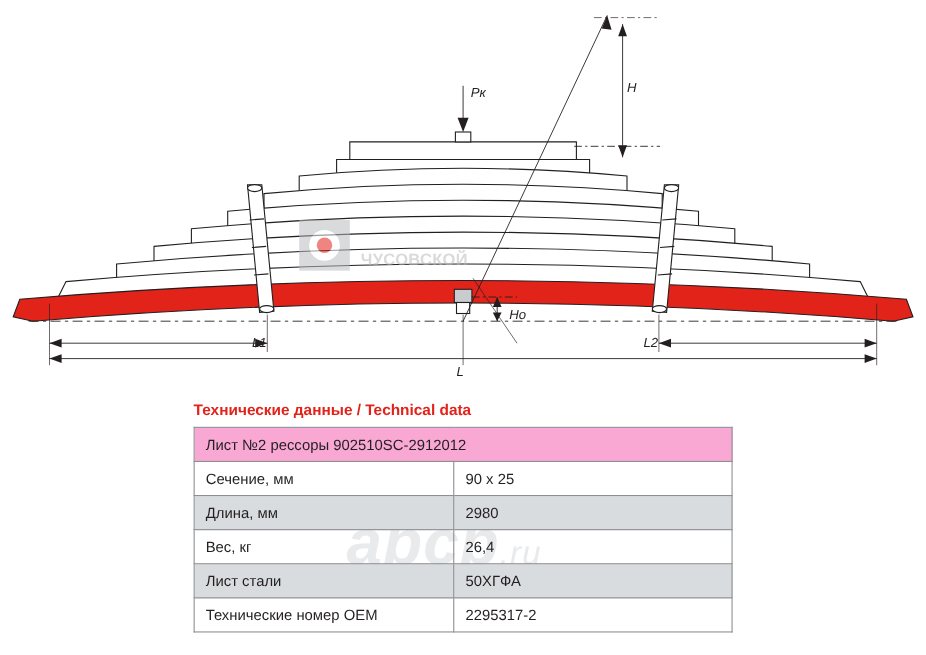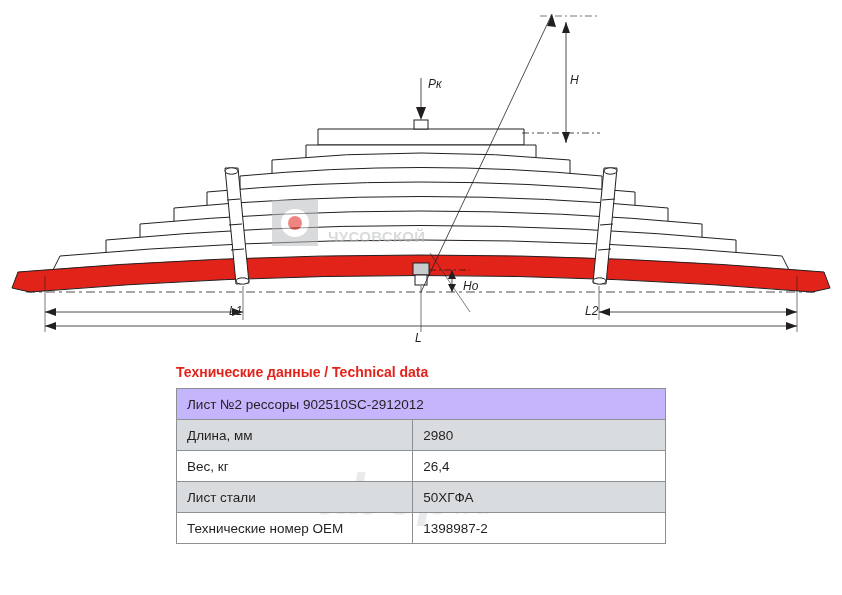--- a/index.html
+++ b/index.html
@@ -104,21 +104,21 @@
     border: 1px solid #8d9093;
     padding: 6px 10px;
     height: 18px;
   }
   table.specs tr.shaded td {
     background: #d9dcde;
   }
   table.specs td.k { width: 234px; }
   table.specs td.v { width: 256px; }
   table.specs tr.head td {
-    background: #c4b5fd;
+    background: #f9a8d4;
   }
 </style>
 </head>
 <body>
 
 <div id="diagram-area">
   <svg width="842" height="350" viewBox="0 0 842 350" xmlns="http://www.w3.org/2000/svg">
     <g fill="none" stroke="#231f20" stroke-width="1">
 
       <g>
@@ -226,31 +226,35 @@
   <span>abcp</span><span class="abcp-ru">.ru</span>
 </div>
 
 <div id="table-wrap">
   <div id="table-title">Технические данные / Technical data</div>
   <table class="specs">
     <tbody>
       <tr class="head">
         <td colspan="2">Лист №2 рессоры 902510SC-2912012</td>
       </tr>
+      <tr>
+        <td class="k">Сечение, мм</td>
+        <td class="v">90 x 25</td>
+      </tr>
       <tr class="shaded">
         <td class="k">Длина, мм</td>
         <td class="v">2980</td>
       </tr>
       <tr>
         <td class="k">Вес, кг</td>
         <td class="v">26,4</td>
       </tr>
       <tr class="shaded">
         <td class="k">Лист стали</td>
         <td class="v">50ХГФА</td>
       </tr>
       <tr>
         <td class="k">Технические номер OEM</td>
-        <td class="v">1398987-2</td>
+        <td class="v">2295317-2</td>
       </tr>
     </tbody>
   </table>
 </div>
 
 </body></html>

